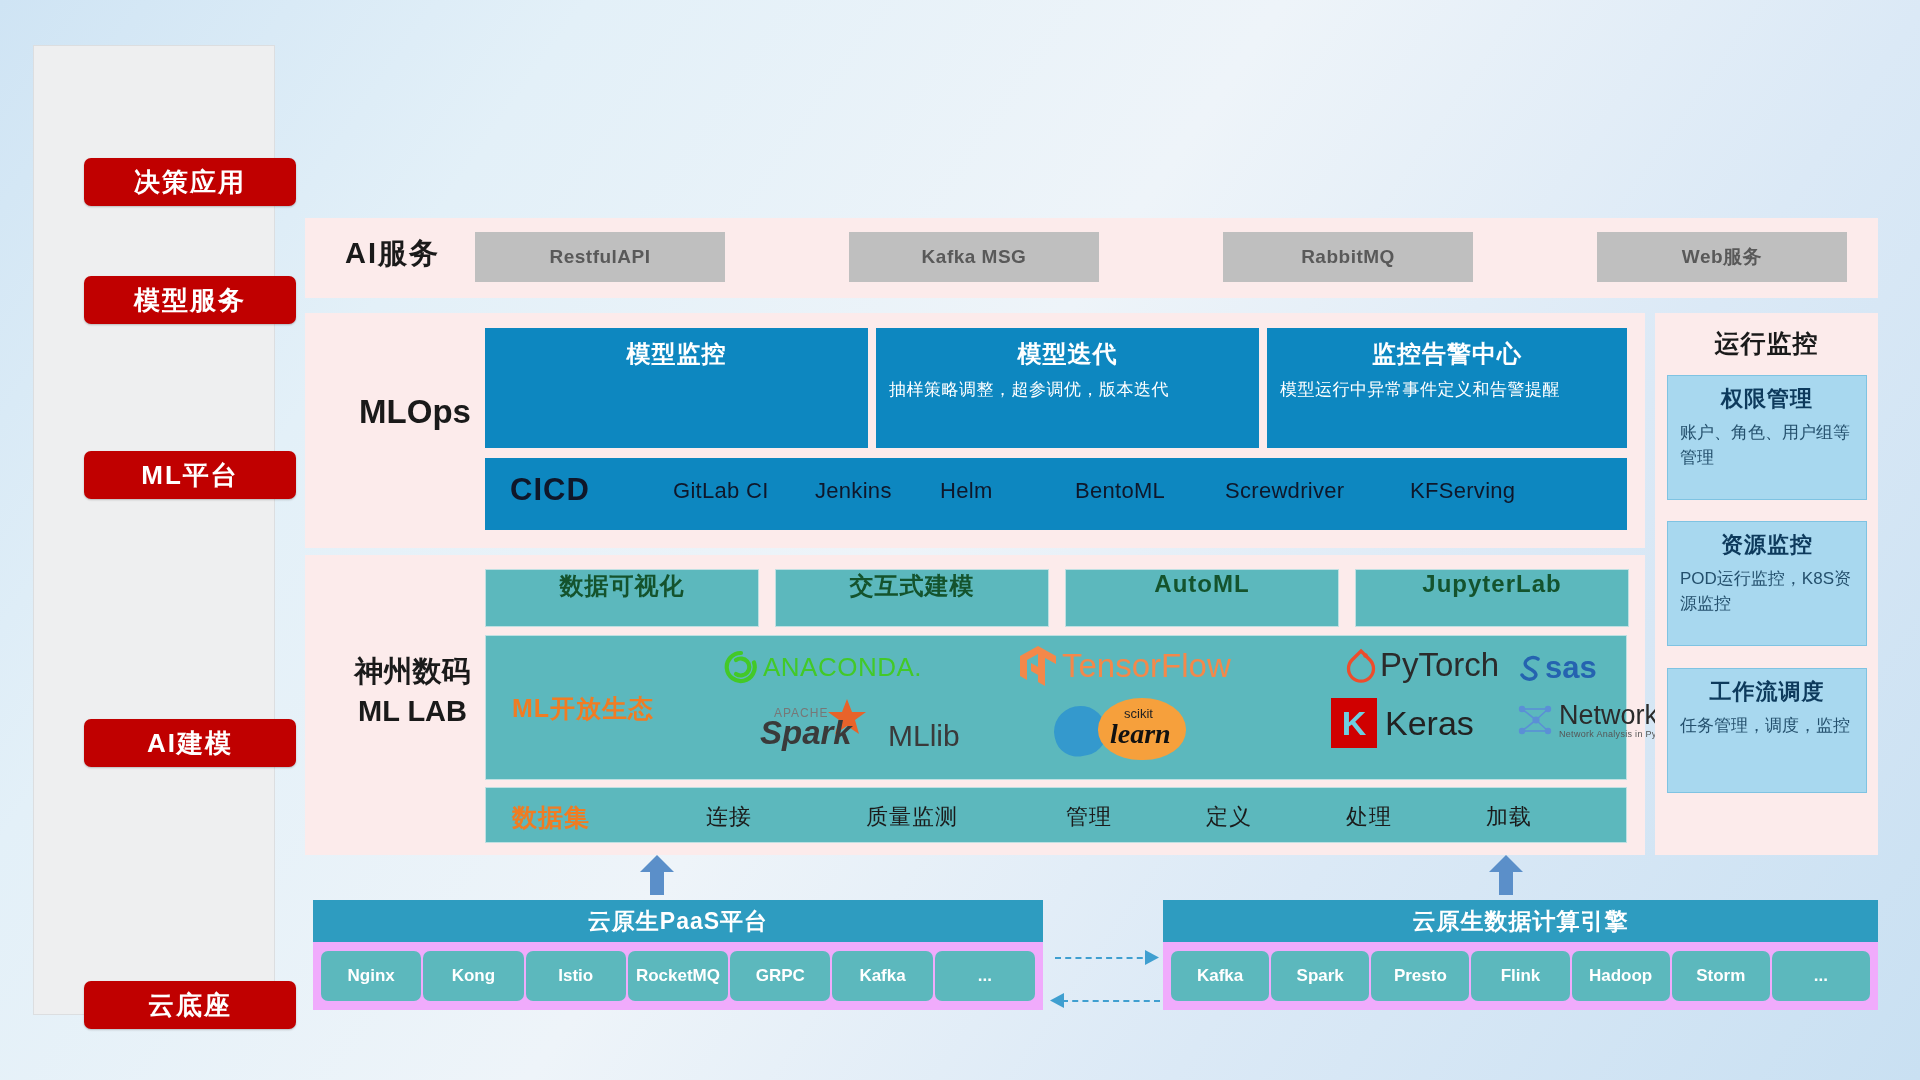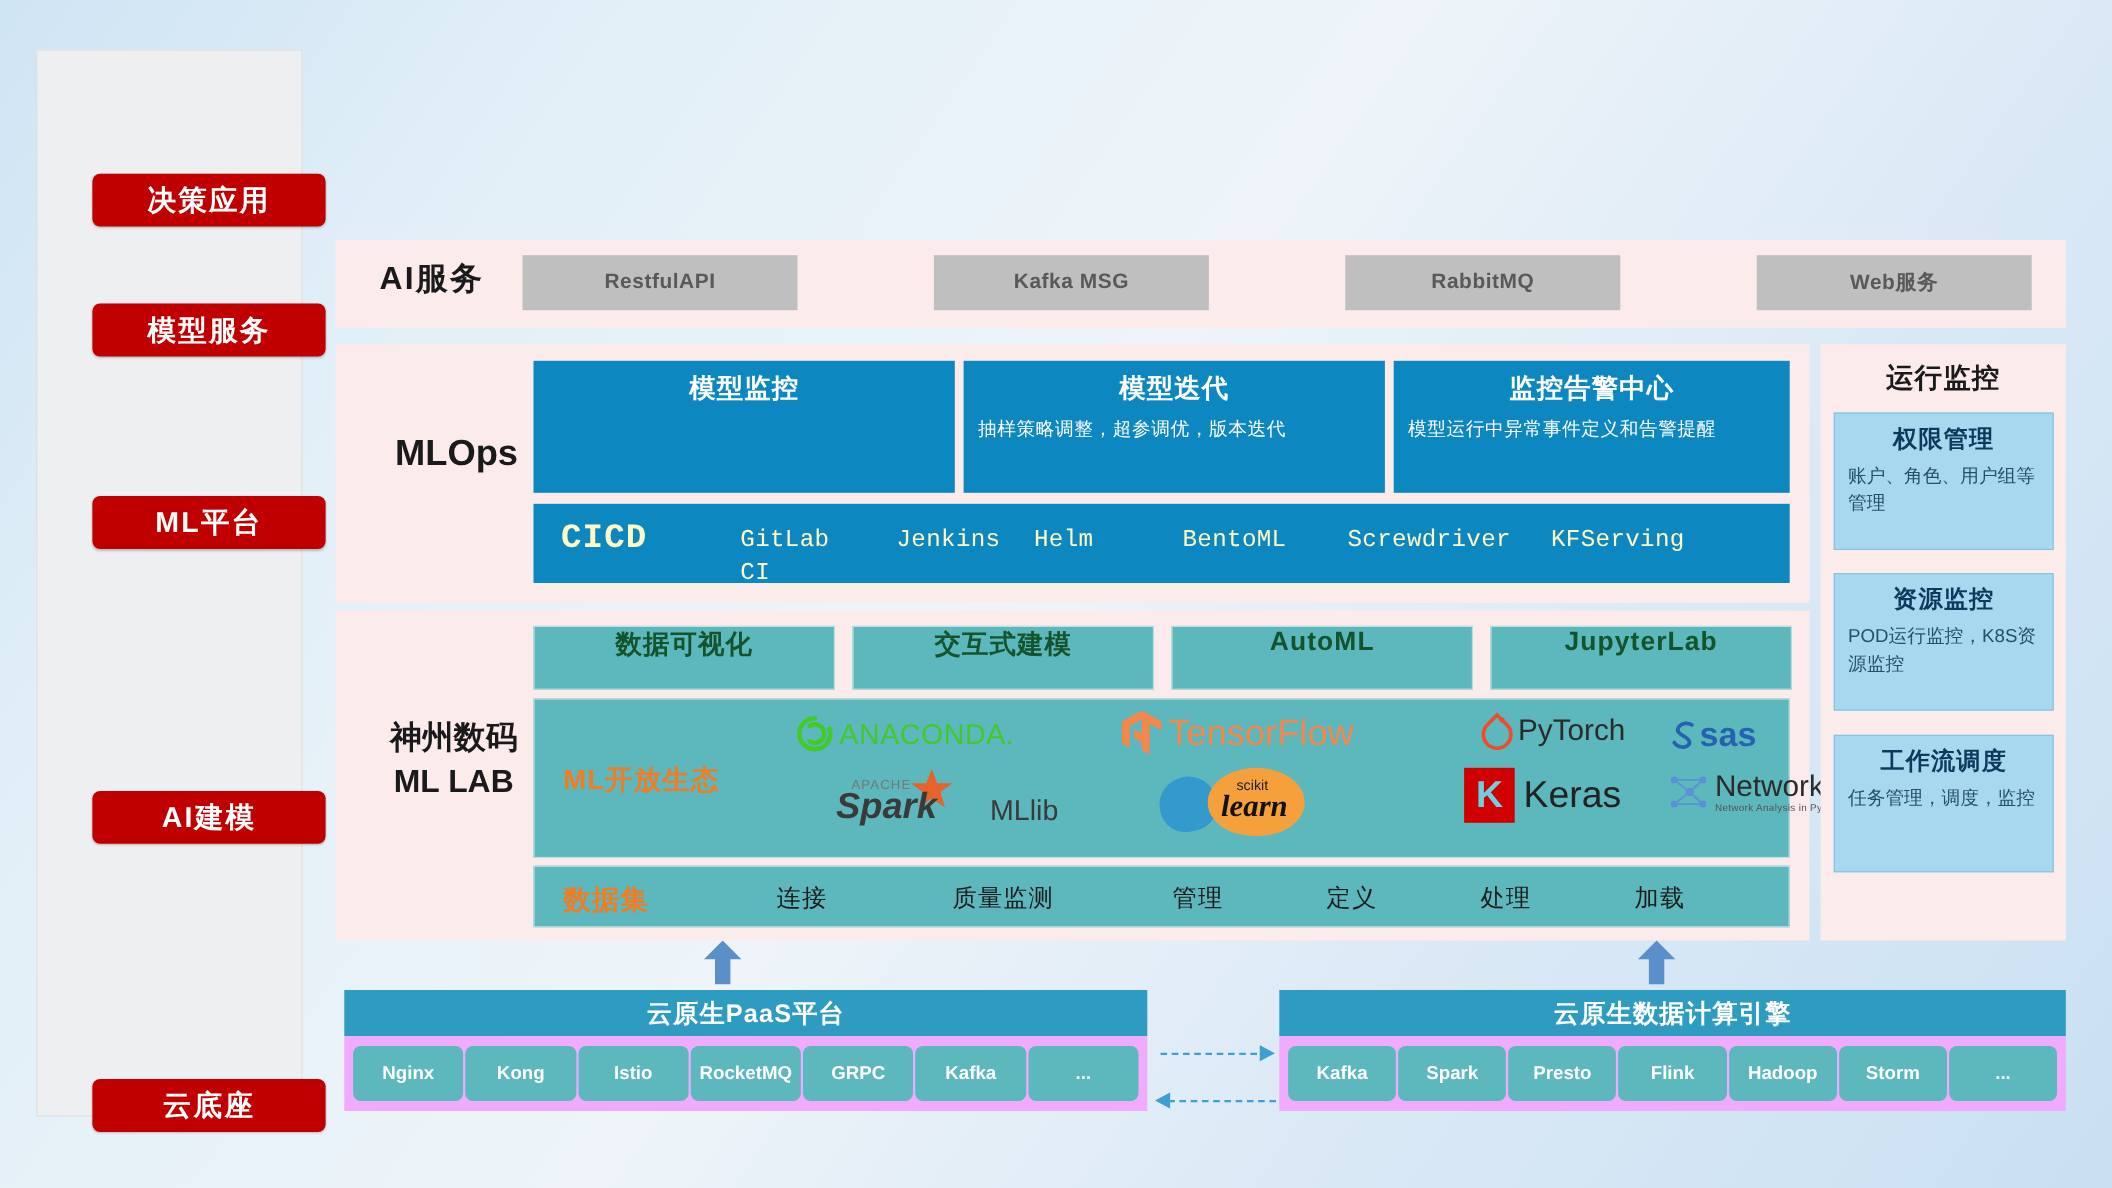--- a/index.html
+++ b/index.html
@@ -50,21 +50,21 @@
   #row3{left:305px;top:313px;width:1340px;height:235px;}
   .r3-key{position:absolute;left:30px;top:80px;width:160px;text-align:center;font-size:33px;font-weight:bold;color:#1a1a1a;}
   .mlops-card{
     position:absolute;top:15px;height:120px;background:#0d87c0;color:#fff;
     padding:9px 13px;box-sizing:border-box;
   }
   .mlops-card .t{font-size:24px;font-weight:bold;text-align:center;line-height:34px;letter-spacing:1px;}
   .mlops-card .d{font-size:17px;line-height:26px;margin-top:6px;letter-spacing:.5px;}
   .cicd{
     position:absolute;left:180px;top:145px;width:1142px;height:72px;background:#0d87c0;
-    color:#fef9c3;overflow:visible;font-family:Liberation Mono, monospace;
+    color:#0f172a;overflow:visible;
   }
   .cicd-title{position:absolute;left:25px;top:14px;font-size:31px;font-weight:bold;letter-spacing:1px;}
   .cicd-item{position:absolute;top:18px;width:104px;font-size:22px;line-height:30px;letter-spacing:.3px;}
 
   
   #row4{left:305px;top:555px;width:1340px;height:300px;}
   .r4-key{position:absolute;left:20px;top:96px;width:175px;text-align:center;font-size:29px;font-weight:bold;color:#1a1a1a;line-height:40px;}
   .tabbox{
     position:absolute;top:14px;height:56px;background:#5cb8bd;border:1px solid #bfe0e2;
     color:#14532d;font-weight:bold;font-size:24px;
@@ -217,39 +217,39 @@
           <polygon points="13,19 22,24 22,32 13,27" fill="#f4884a"></polygon>
         </svg>
         <span class="ltext" style="font-size:33px;color:#f4884a;margin-left:4px">TensorFlow</span>
       </div>
 
       <div class="logo" style="left:860px;top:10px">
         <svg width="30" height="36" viewBox="0 0 30 36">
           <path d="M15 4 L24 13 a12.5 12.5 0 1 1 -18 0 Z" fill="none" stroke="#ee4c2c" stroke-width="3.3"></path>
           <circle cx="19.5" cy="8.5" r="2.3" fill="#ee4c2c"></circle>
         </svg>
-        <span class="ltext" style="font-size:27px;color:#2b2b2b;margin-left:4px">PyTorch</span>
+        <span class="ltext" style="font-size:33px;color:#2b2b2b;margin-left:4px">PyTorch</span>
       </div>
 
       <div class="logo" style="left:1030px;top:14px">
         <svg width="28" height="30" viewBox="0 0 28 30">
           <path d="M22 6a9 9 0 0 0 -12 2c-3 5 3 7 6 9 3 2 6 5 2 8a9 9 0 0 1 -12 -3" fill="none" stroke="#2563b0" stroke-width="3.4" stroke-linecap="round"></path>
         </svg>
         <span class="ltext" style="font-size:31px;color:#2563b0;font-weight:bold;margin-left:1px">sas</span>
       </div>
 
       <div class="logo" style="left:262px;top:66px">
         <div style="position:relative;width:132px;height:58px">
           <span class="ltext" style="position:absolute;left:26px;top:4px;font-size:12px;color:#777;letter-spacing:1px">APACHE</span>
           <svg style="position:absolute;left:78px;top:-4px" width="42" height="40" viewBox="0 0 42 40">
             <polygon points="21,1 26,14 40,14 29,22 33,36 21,28 9,36 13,22 2,14 16,14" fill="#e8632a"></polygon>
           </svg>
           <span class="ltext" style="position:absolute;left:12px;top:12px;font-size:33px;font-style:italic;font-weight:bold;color:#3a3a3a">Spark</span>
         </div>
-        <span class="ltext" style="font-size:26px;color:#3a3a3a;margin-left:20px;margin-top:10px">MLlib</span>
+        <span class="ltext" style="font-size:30px;color:#3a3a3a;margin-left:8px;margin-top:10px">MLlib</span>
       </div>
 
       <div class="logo" style="left:568px;top:62px">
         <div style="position:relative;width:170px;height:62px">
           <div style="position:absolute;left:0;top:8px;width:52px;height:50px;background:#3499cd;border-radius:50% 50% 45% 45%;transform:rotate(-12deg)"></div>
           <div style="position:absolute;left:44px;top:0;width:88px;height:62px;background:#f6a03c;border-radius:50% 50% 48% 48%"></div>
           <span class="ltext" style="position:absolute;left:70px;top:8px;font-size:13px;color:#222">scikit</span>
           <span class="ltext" style="position:absolute;left:56px;top:20px;font-size:28px;font-style:italic;font-weight:bold;color:#111;font-family:'Liberation Serif',serif">learn</span>
         </div>
       </div>

